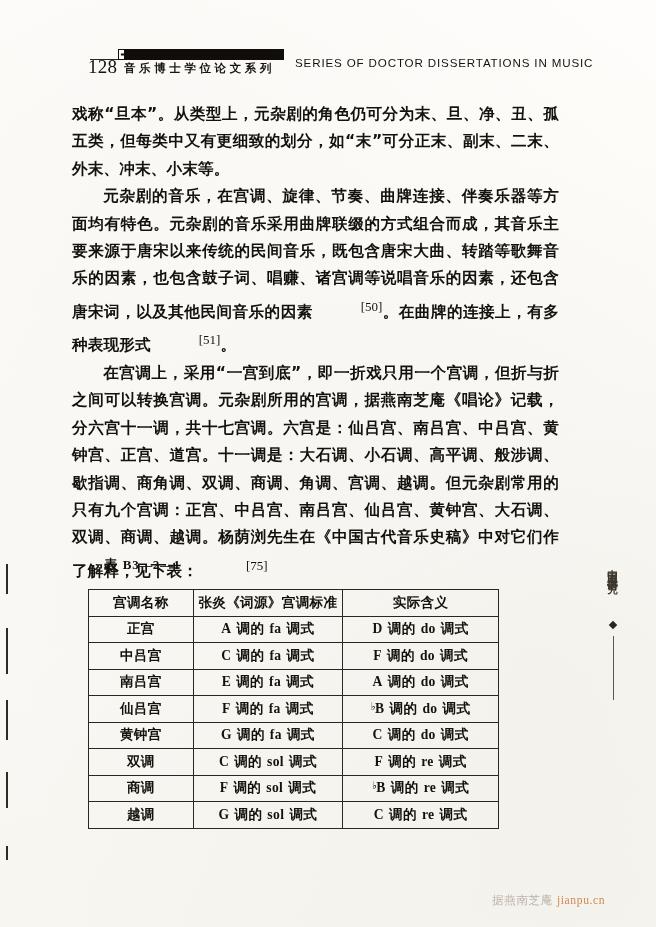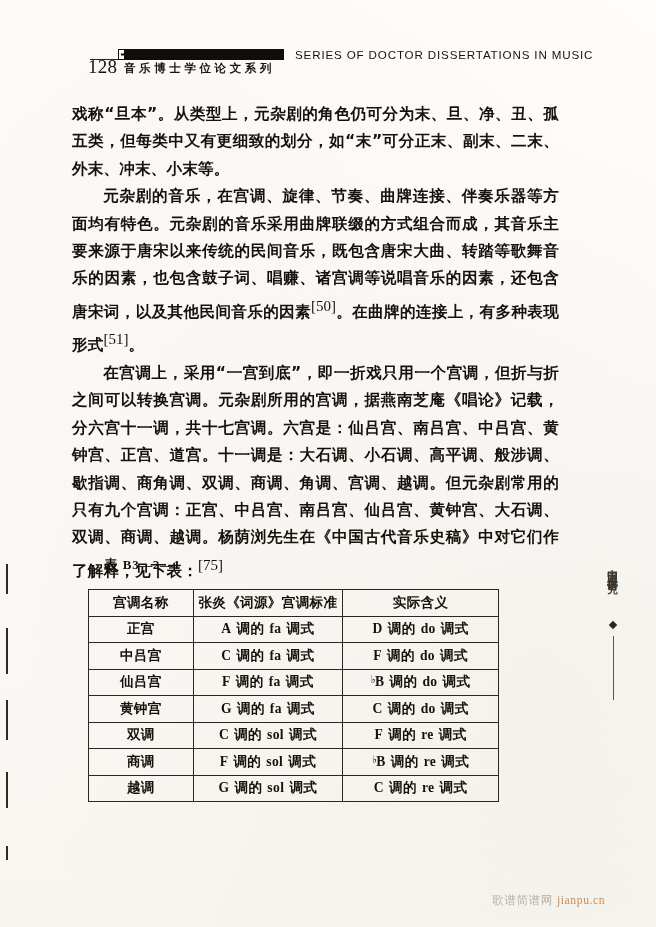--- a/index.html
+++ b/index.html
@@ -77,21 +77,21 @@
     top: 17px;
     font-size: 11.5px;
     letter-spacing: 3.6px;
     color: #1a1510;
     font-weight: 700;
     font-family: Liberation Serif, serif;
   }
   .runhead-en {
     position: absolute;
     left: 207px;
-    top: 4px;
+    top: 12px;
     font-family: "Liberation Sans", sans-serif;
     font-size: 11.6px;
     letter-spacing: 0.85px;
     color: #15120d;
     white-space: nowrap;
   }
 
   
   .body-col {
     position: absolute;
@@ -106,25 +106,26 @@
     text-justify: inter-character;
     letter-spacing: 0.15px;
     margin: 0 0 0 0;
     color: #15120d;
     font-family: "DejaVu Sans", sans-serif;
     font-weight: 600;
   }
   .para + .para { margin-top: 0; }
   .indent { text-indent: 2em; }
   .fn {
-    font-size: 15px;
+    font-size: 13px;
     vertical-align: super;
     font-family: "Liberation Serif", serif;
     letter-spacing: 0;
     font-weight: 400;
+    margin-left: 48px;
   }
 
   
   .table-caption {
     position: absolute;
     left: 104px;
     top: 556px;
     font-size: 13.4px;
     font-weight: 700;
     color: #15120d;
@@ -270,20 +271,25 @@
           <td>正宫</td>
           <td><span class="lat">A</span> 调的 <span class="lat">fa</span> 调式</td>
           <td><span class="lat">D</span> 调的 <span class="lat">do</span> 调式</td>
         </tr>
         <tr>
           <td>中吕宫</td>
           <td><span class="lat">C</span> 调的 <span class="lat">fa</span> 调式</td>
           <td><span class="lat">F</span> 调的 <span class="lat">do</span> 调式</td>
         </tr>
         <tr>
+          <td>南吕宫</td>
+          <td><span class="lat">E</span> 调的 <span class="lat">fa</span> 调式</td>
+          <td><span class="lat">A</span> 调的 <span class="lat">do</span> 调式</td>
+        </tr>
+        <tr>
           <td>仙吕宫</td>
           <td><span class="lat">F</span> 调的 <span class="lat">fa</span> 调式</td>
           <td><span class="flat">♭</span><span class="lat">B</span> 调的 <span class="lat">do</span> 调式</td>
         </tr>
         <tr>
           <td>黄钟宫</td>
           <td><span class="lat">G</span> 调的 <span class="lat">fa</span> 调式</td>
           <td><span class="lat">C</span> 调的 <span class="lat">do</span> 调式</td>
         </tr>
         <tr>
@@ -305,20 +311,20 @@
   </table>
 </div>
 
 <div class="side-tab">
   <span class="side-tab-text">中国工尺谱研究</span>
   <div class="side-tab-diamond"></div>
   <div class="side-tab-rule"></div>
 </div>
 
 <div class="watermark">
-  <span class="wm-cn">歌谱简谱网</span><span class="wm-en">jianpu.cn</span>
+  <span class="wm-cn">据燕南芝庵</span><span class="wm-en">jianpu.cn</span>
 </div>
 
 <div class="edge-tick" style="top: 564px; height: 30px;"></div>
 <div class="edge-tick" style="top: 628px; height: 46px;"></div>
 <div class="edge-tick" style="top: 700px; height: 40px;"></div>
 <div class="edge-tick" style="top: 772px; height: 36px;"></div>
 <div class="edge-tick" style="top: 846px; height: 14px;"></div>
 
 </body></html>

